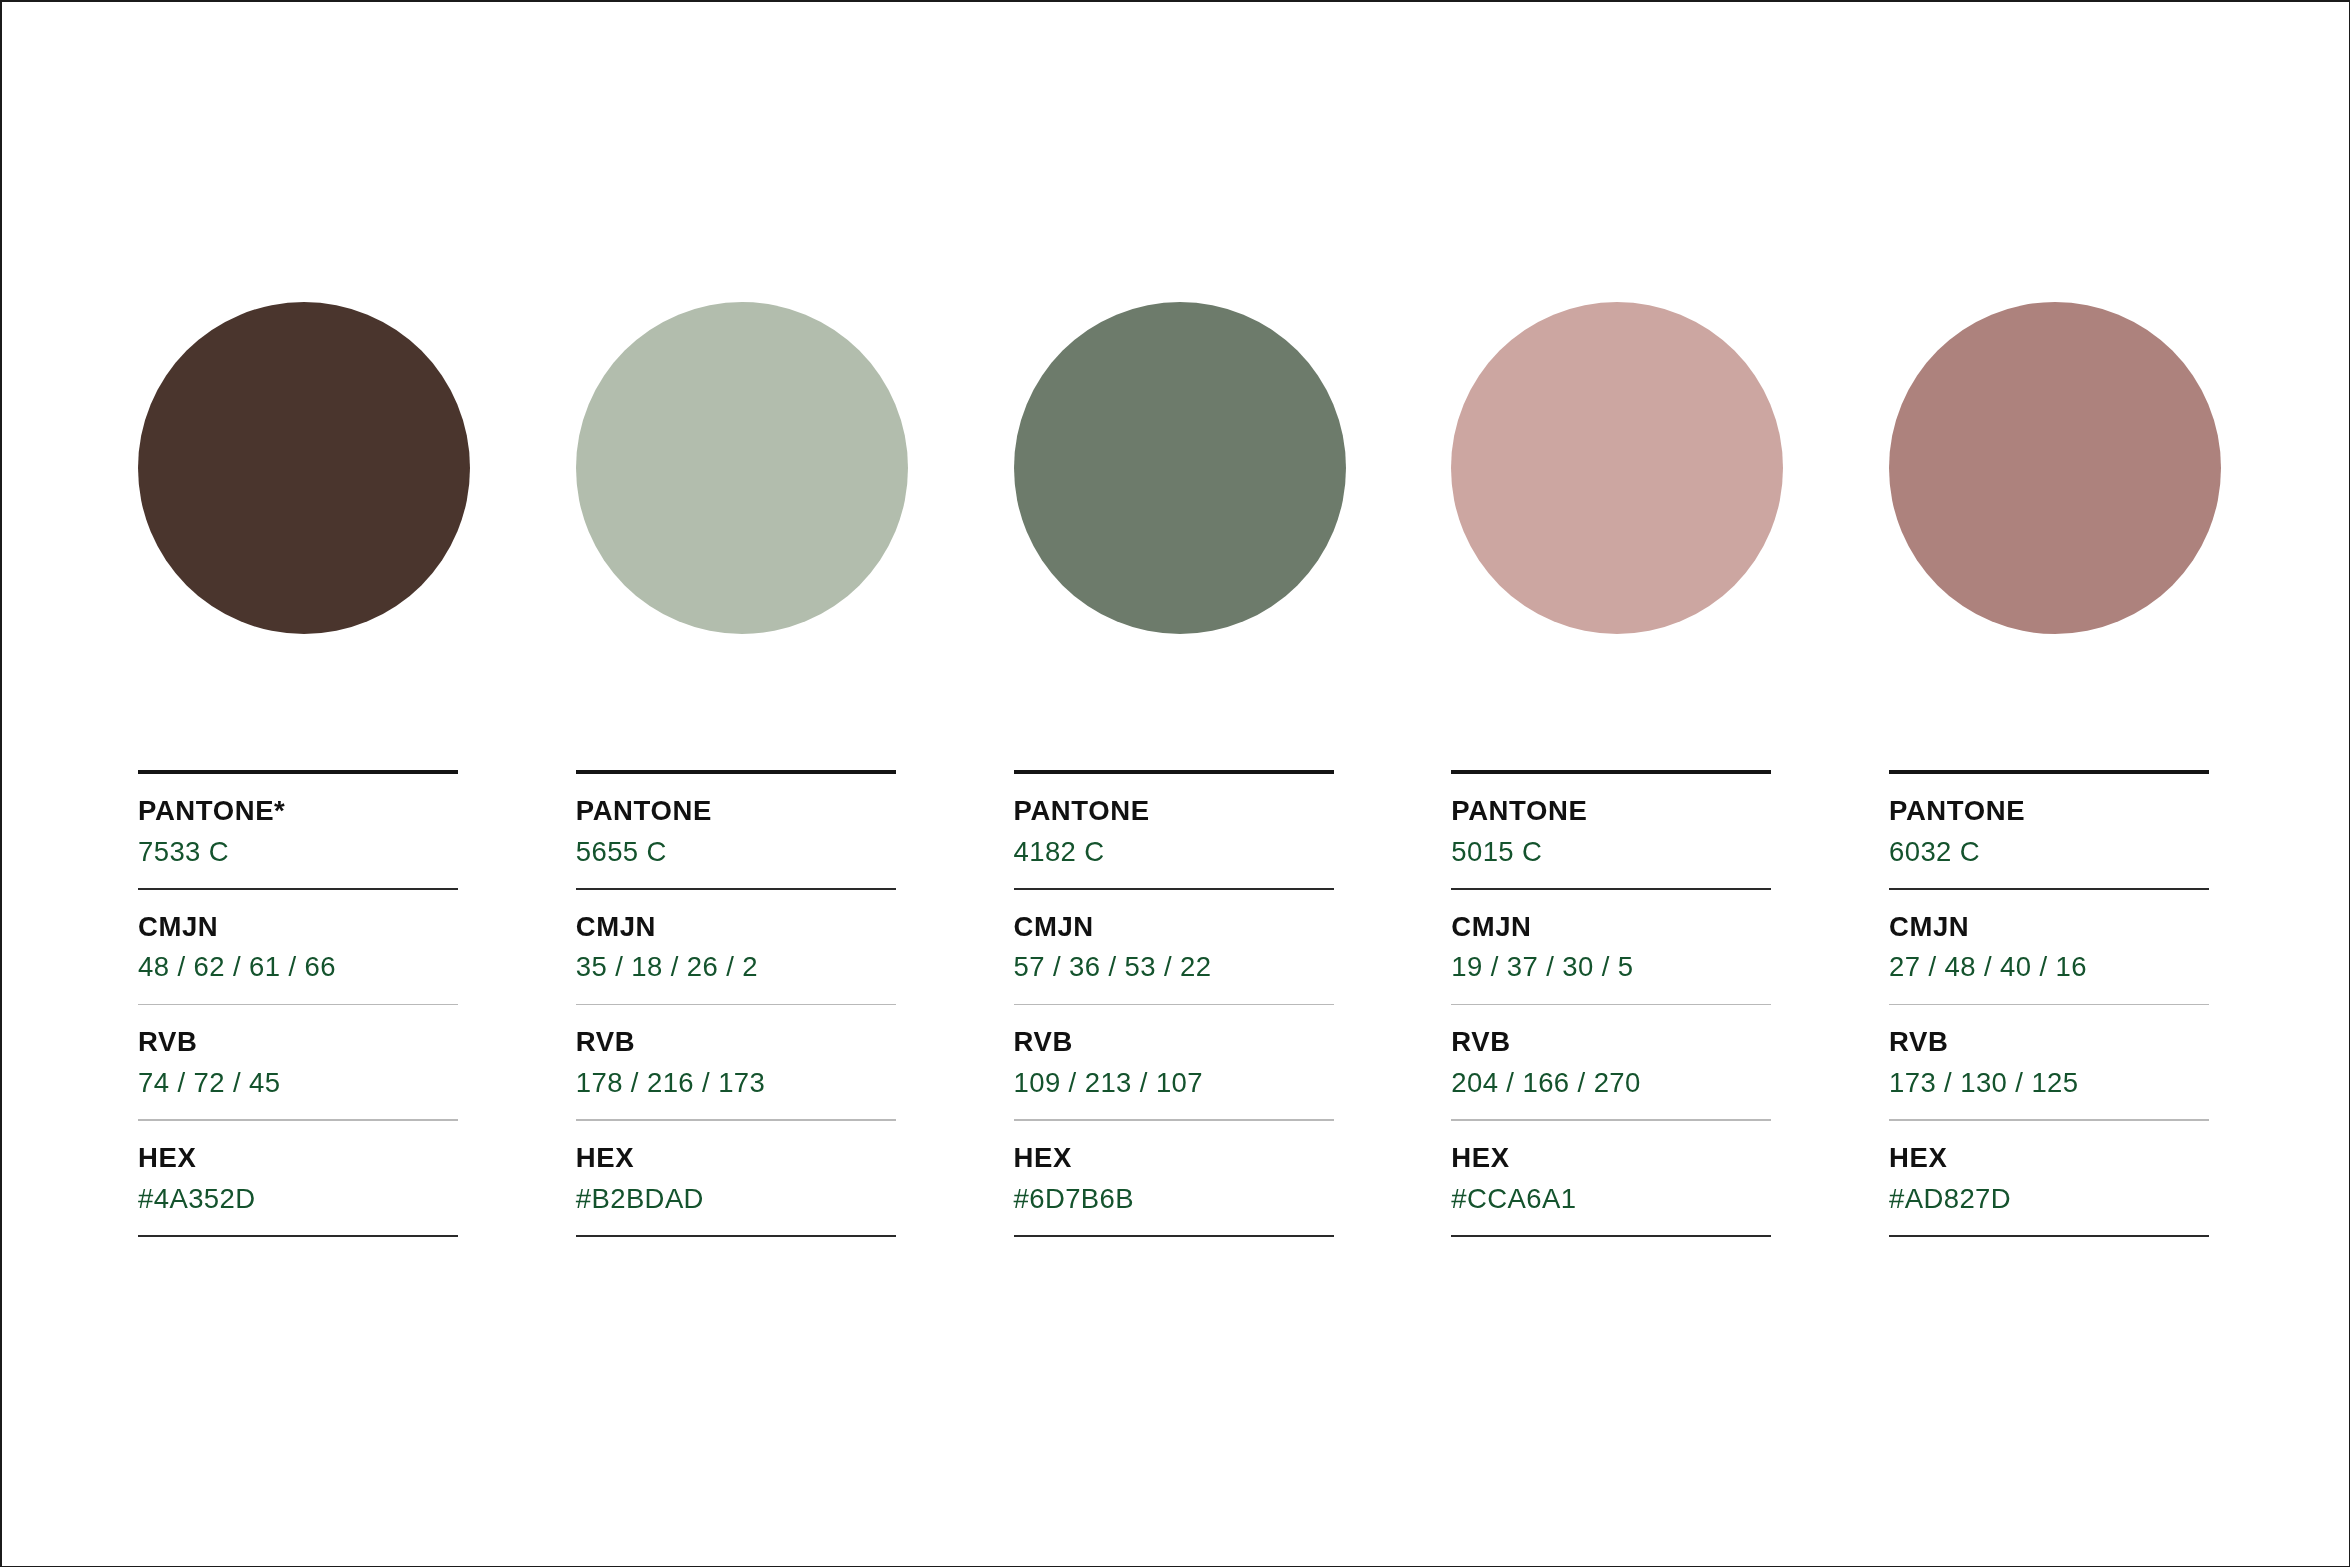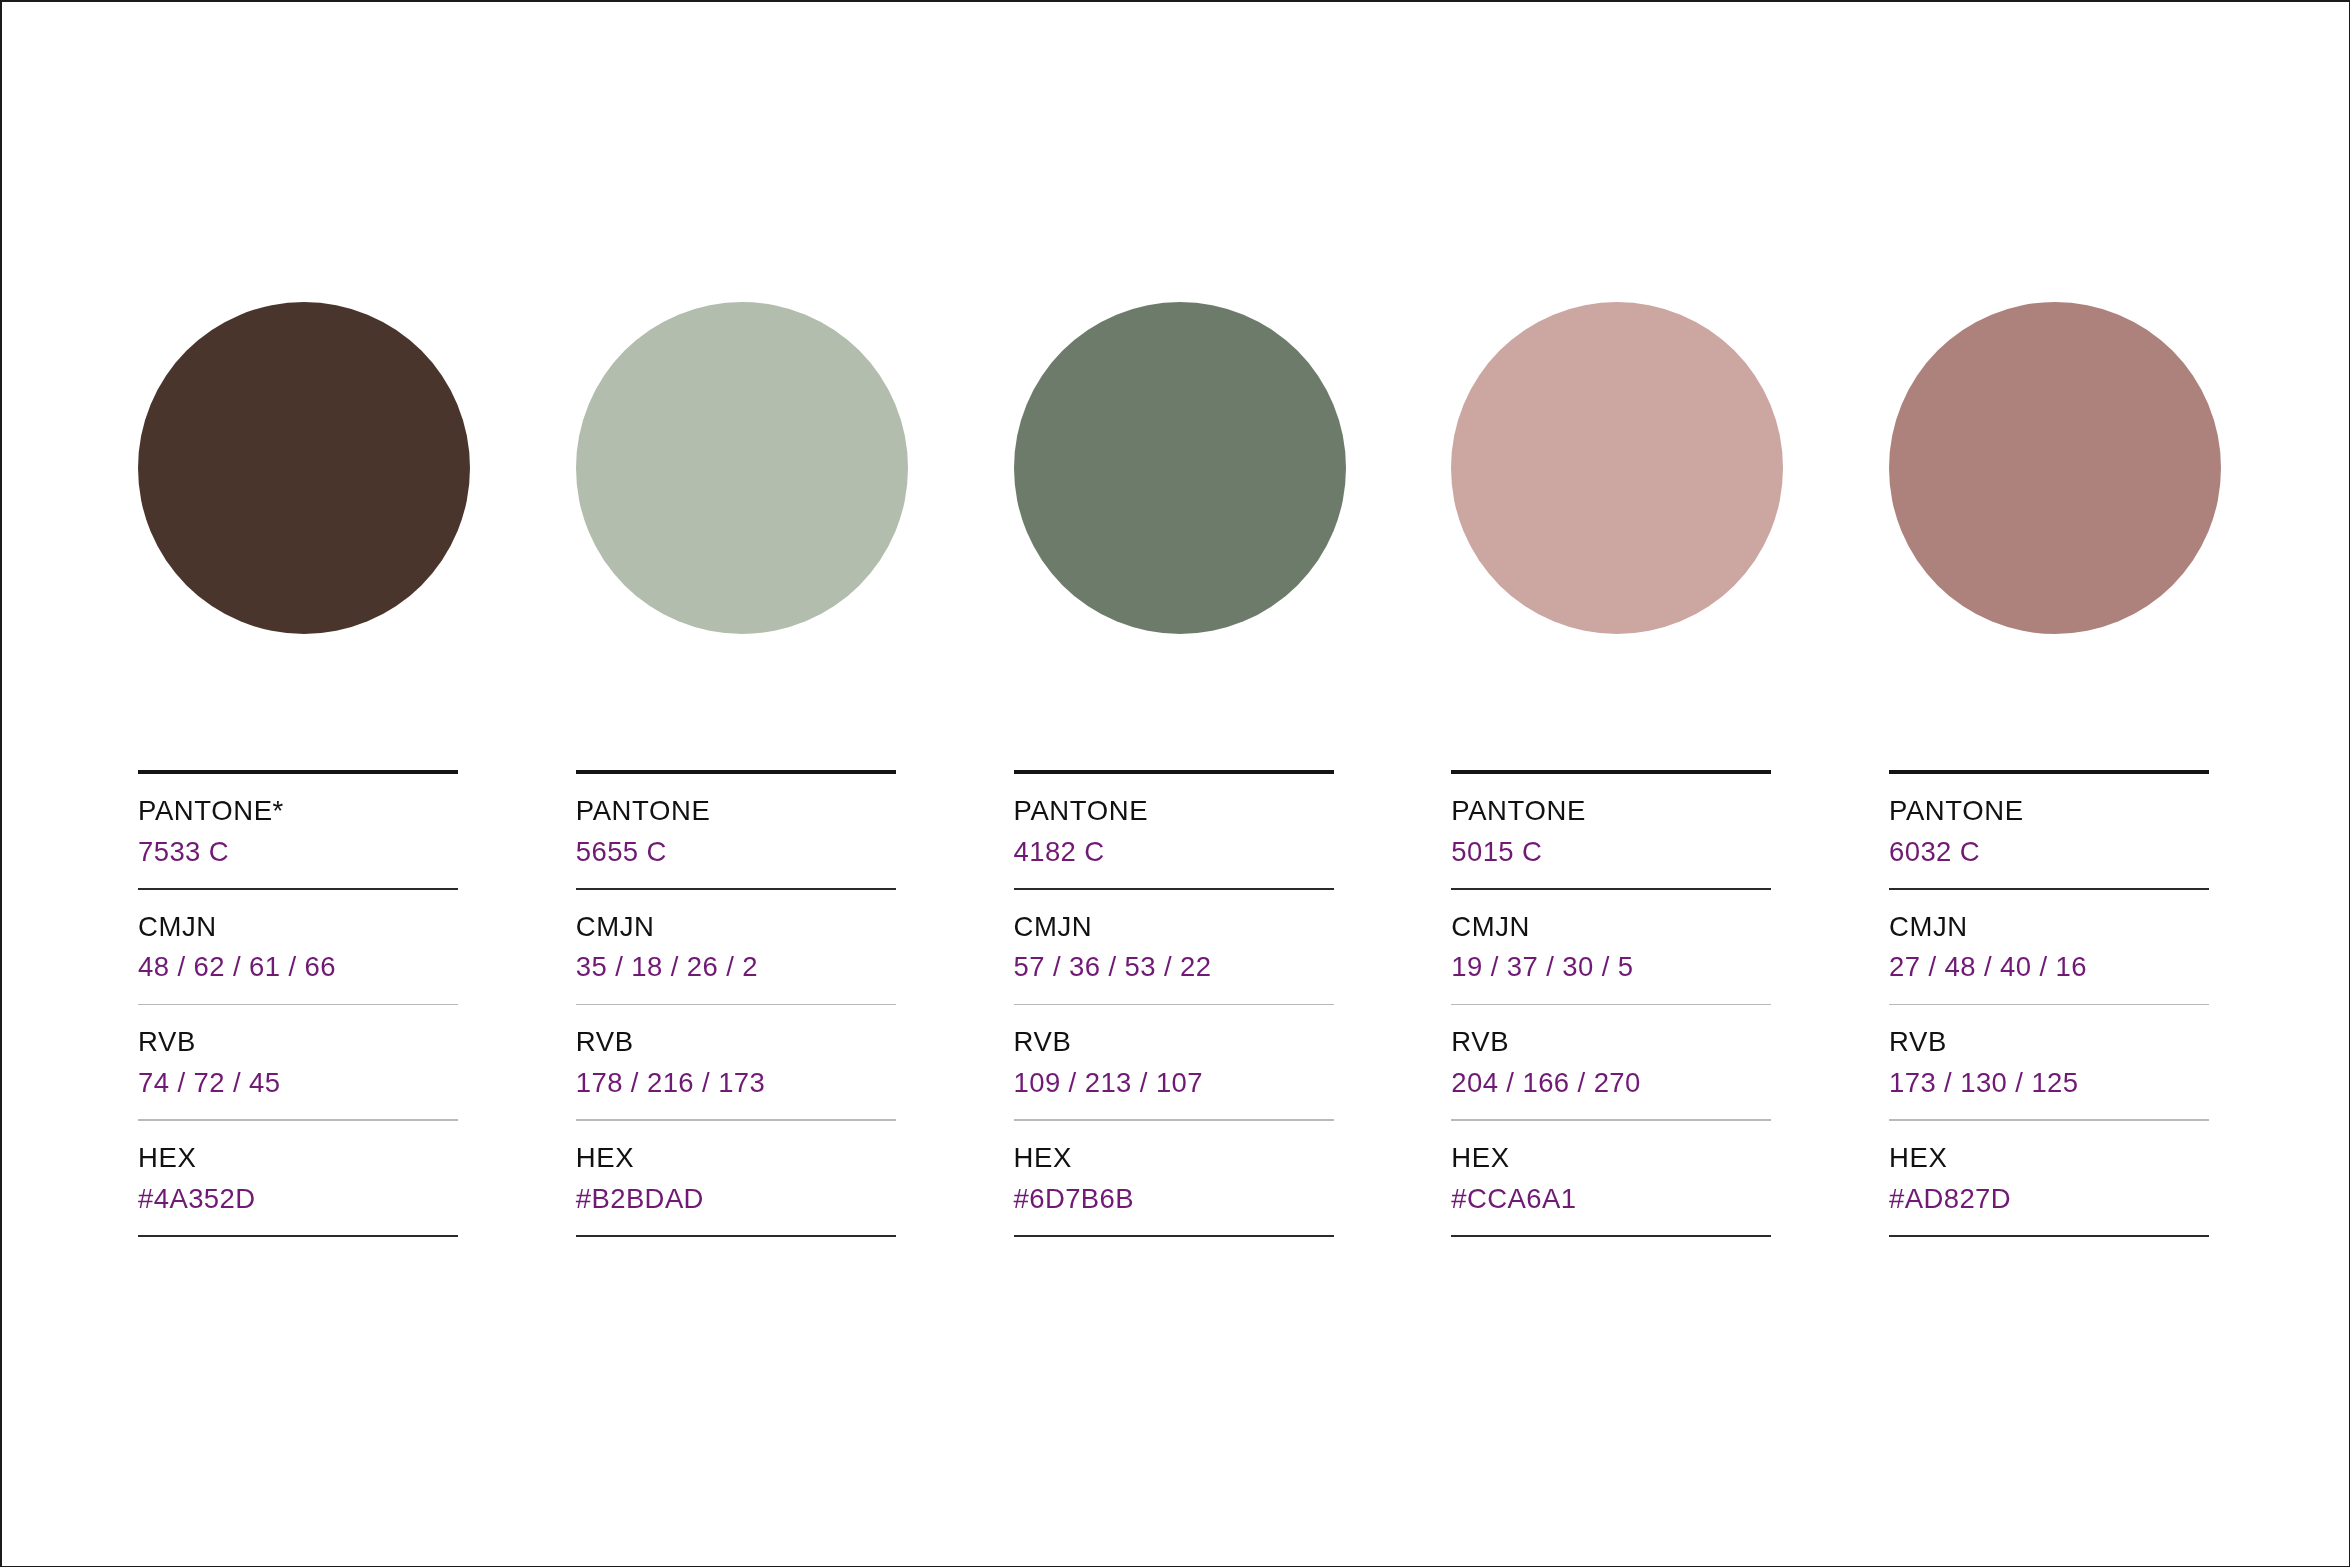--- a/index.html
+++ b/index.html
@@ -59,32 +59,32 @@
   .rule-mid    { height: 1.8px; background: #2a2a2a; }
   .rule-light  { height: 1.8px; background: #b9b9b9; }
   .rule-bottom { height: 1.8px; background: #2a2a2a; }
 
   .spec-row {
     padding: 20px 0 18.4px 0;
   }
 
   .spec-label {
     font-size: 27.5px;
-    font-weight: 400;
+    font-weight: 700;
     letter-spacing: 0.6px;
     color: #111111;
     line-height: 1.25;
     white-space: nowrap;
   }
 
   .spec-value {
     font-size: 27.5px;
     font-weight: 400;
     letter-spacing: 0.4px;
-    color: #701a75;
+    color: #14532d;
     line-height: 1.3;
     margin-top: 5.5px;
     white-space: nowrap;
   }
 </style>
 </head>
 <body>
 
 <div id="page">
   <div id="palette">

